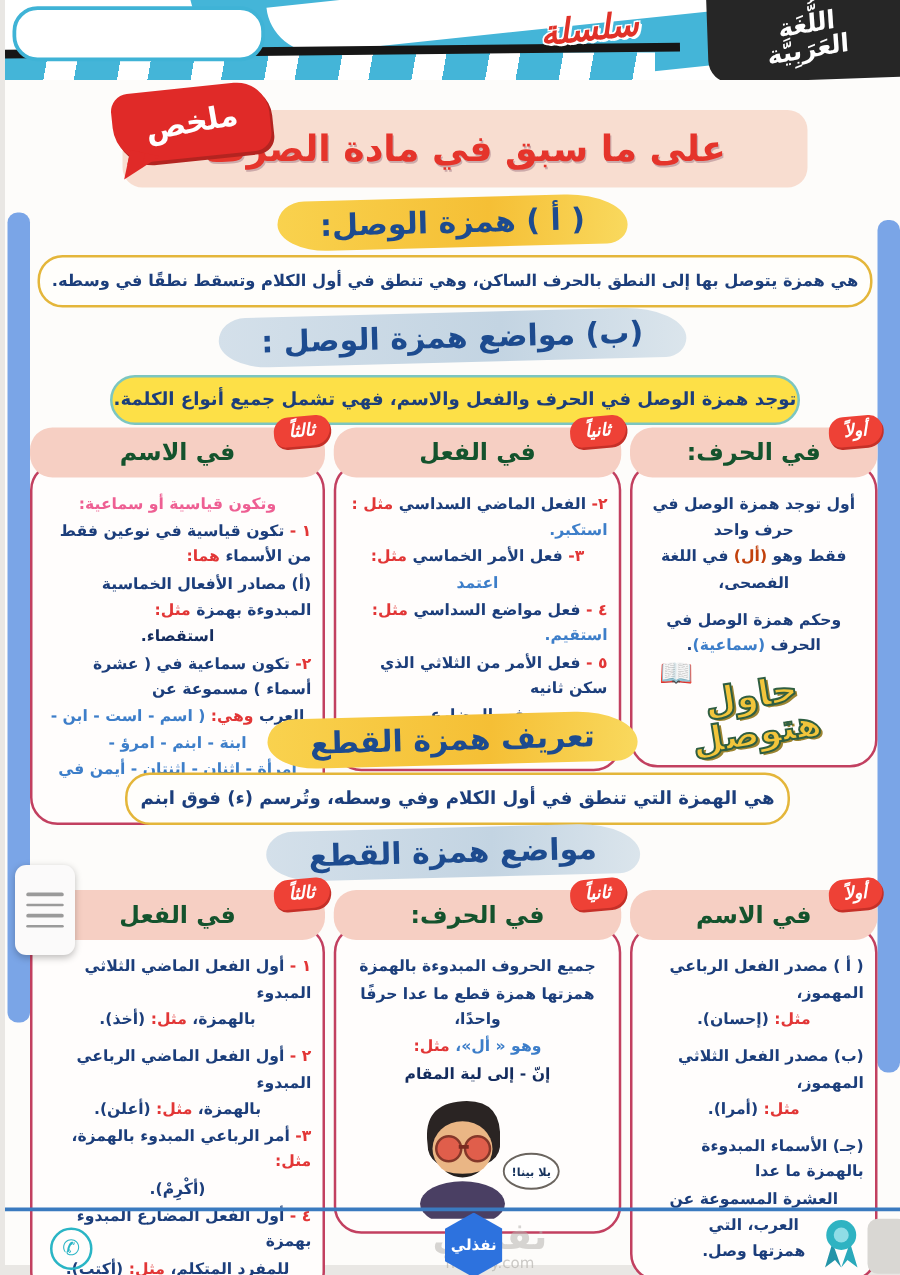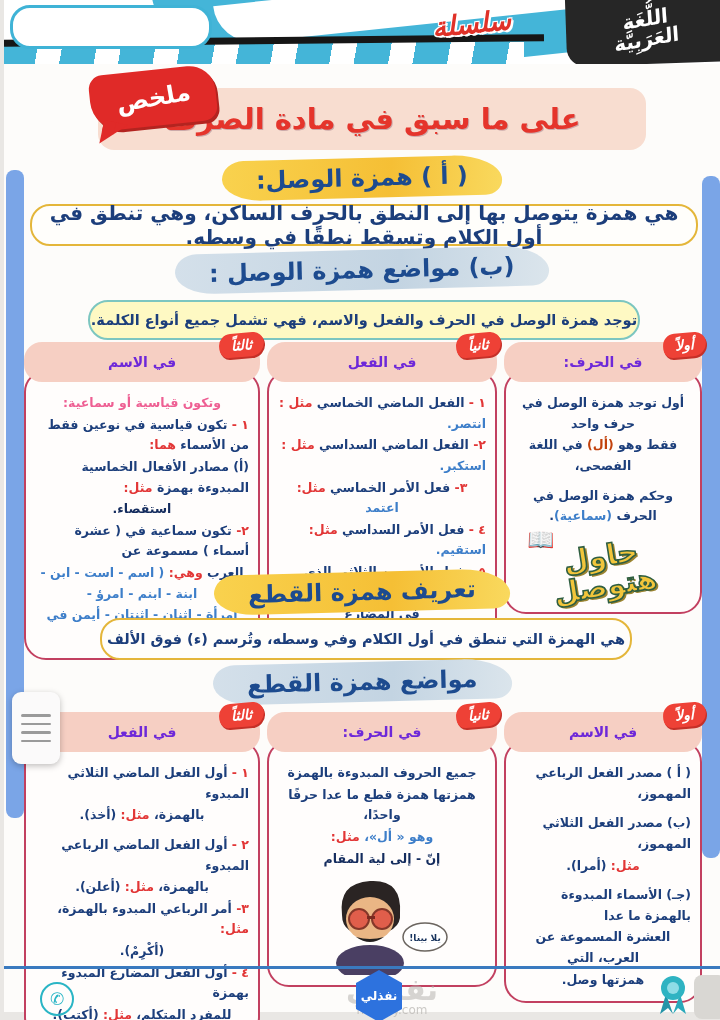--- a/index.html
+++ b/index.html
@@ -55,33 +55,33 @@
         transform:rotate(-1.5deg);}
   .pill.yellow{background:linear-gradient(95deg,#f9d24e,#f5bf35 60%,#f9d95e);
         border-radius:26px 60px 20px 48px / 22px 30px 18px 26px;}
   .pill.gray{background:linear-gradient(95deg,#d4e0ea,#c3d4e2 60%,#dbe5ec);
         border-radius:26px 60px 20px 48px / 22px 30px 18px 26px;}
 
   
   .defbox{position:absolute;background:#fffefb;display:flex;align-items:center;justify-content:center;
         font-weight:bold;color:#1c3e7b;z-index:2;text-align:center;}
   .defbox.ygold{border:2.5px solid #e4b63a;border-radius:20px;}
-  .defbox.teal{border:2.5px solid #7cc6c0;border-radius:20px;background:#fef9c3;}
-  #wasl-def{left:26px;top:204px;width:664px;height:38px;font-size:20px;}
+  .defbox.teal{border:2.5px solid #7cc6c0;border-radius:20px;background:#fde047;}
+  #wasl-def{left:26px;top:204px;width:664px;height:38px;font-size:13px;}
   #wasl-note{left:84px;top:300px;width:548px;height:36px;font-size:14.5px;}
   #qat-def{left:96px;top:618px;width:528px;height:38px;font-size:14.5px;}
 
   
   .cards{position:absolute;left:20px;width:678px;display:flex;gap:7px;z-index:2;}
   #row1{top:342px;}
   #row2{top:712px;}
   .card{position:relative;}
   .card-head{position:relative;background:#f6cfc3;border-radius:18px;height:40px;display:flex;
         align-items:center;justify-content:center;z-index:2;}
-  .card-title{font-size:14px;font-weight:bold;color:#6d28d9;}
+  .card-title{font-size:19px;font-weight:bold;color:#14532d;}
   .order{position:absolute;left:auto;right:-4px;top:-9px;background:#ee4136;color:#fff;
         font-size:14px;font-weight:bold;font-style:italic;padding:4px 12px;
         border-radius:18px 16px 20px 14px;transform:rotate(-5deg);box-shadow:1px 2px 0 #c53028;}
   .card-body{margin-top:-12px;border:2.5px solid #c24060;border-radius:22px;background:#fffdfc;
         padding:20px 9px 10px;font-size:12.5px;font-weight:bold;color:#1c3e7b;line-height:1.65;
         text-align:right;position:relative;z-index:1;}
   .tl{margin:1px 0;}
   .tl.c{text-align:center;}
   .tl.gap{margin-top:9px;}
   .red{color:#e23636;} .blue{color:#3d7ec9;} .pink{color:#ee5f93;}
@@ -181,24 +181,23 @@
         </div>
       </div>
     </div>
     <div class="card w226 mh195">
       <div class="card-head">
         <span class="card-title">في الفعل</span>
         <span class="order">ثانياً</span>
       </div>
       <div class="card-body">
         <div>
-            <div class="tl"><span class="red">١ - </span><span>الفعل الماضي الخماسي </span><span class="red">مثل : </span><span class="blue">انتصر.</span></div>
             <div class="tl"><span class="red">٢- </span><span>الفعل الماضي السداسي </span><span class="red">مثل : </span><span class="blue">استكبر.</span></div>
             <div class="tl c"><span class="red">٣- </span><span>فعل الأمر الخماسي </span><span class="red">مثل: </span><span class="blue">اعتمد</span></div>
-            <div class="tl"><span class="red">٤ - </span><span>فعل الأمر السداسي </span><span class="red">مثل: </span><span class="blue">استقيم.</span></div>
+            <div class="tl"><span class="red">٤ - </span><span>فعل مواضع السداسي </span><span class="red">مثل: </span><span class="blue">استقيم.</span></div>
             <div class="tl"><span class="red">٥ - </span><span>فعل الأمر من الثلاثي الذي سكن ثانيه</span></div>
             <div class="tl c"><span>في المضارع</span></div>
             <div class="tl c"><span class="red">مثل: </span><span class="blue">اذهب.</span></div>
           </div>
       </div>
     </div>
     <div class="card w238 mh205">
       <div class="card-head">
         <span class="card-title">في الاسم</span>
         <span class="order">ثالثاً</span>
@@ -213,34 +212,35 @@
             <div class="tl c"><span>العرب </span><span class="red">وهي: </span><span class="blue">( اسم - است - ابن - ابنة - ابنم - امرؤ -</span></div>
             <div class="tl c"><span class="blue">إمرأة - إثنان - اثنتان - أيمن في القسم</span><span class="dnavy">).</span></div>
           </div>
       </div>
     </div>
   </div>
 
   <div class="pill-row" style="top:572px;">
     <span class="pill yellow">تعريف همزة القطع</span>
   </div>
-  <div class="defbox ygold" id="qat-def">هي الهمزة التي تنطق في أول الكلام وفي وسطه، وتُرسم (ء) فوق الألف</div>
+  <div class="defbox ygold" id="qat-def">هي الهمزة التي تنطق في أول الكلام وفي وسطه، وتُرسم (ء) فوق ابنم</div>
   <div class="pill-row" style="top:662px;">
     <span class="pill gray">مواضع همزة القطع</span>
   </div>
 
   <div class="cards" id="row2">
     <div class="card w200 mh210">
       <div class="card-head">
         <span class="card-title">في الاسم</span>
         <span class="order">أولاً</span>
       </div>
       <div class="card-body">
         <div>
             <div class="tl"><span>( أ ) مصدر الفعل الرباعي المهموز،</span></div>
+            <div class="tl c"><span class="red">مثل: </span><span>(إحسان).</span></div>
             <div class="tl gap"><span>(ب) مصدر الفعل الثلاثي المهموز،</span></div>
             <div class="tl c"><span class="red">مثل: </span><span>(أمرا).</span></div>
             <div class="tl gap"><span>(جـ) الأسماء المبدوءة بالهمزة ما عدا</span></div>
             <div class="tl c"><span>العشرة المسموعة عن العرب، التي</span></div>
             <div class="tl c"><span>همزتها وصل.</span></div>
           </div>
       </div>
     </div>
     <div class="card w226 mh210">
       <div class="card-head">

